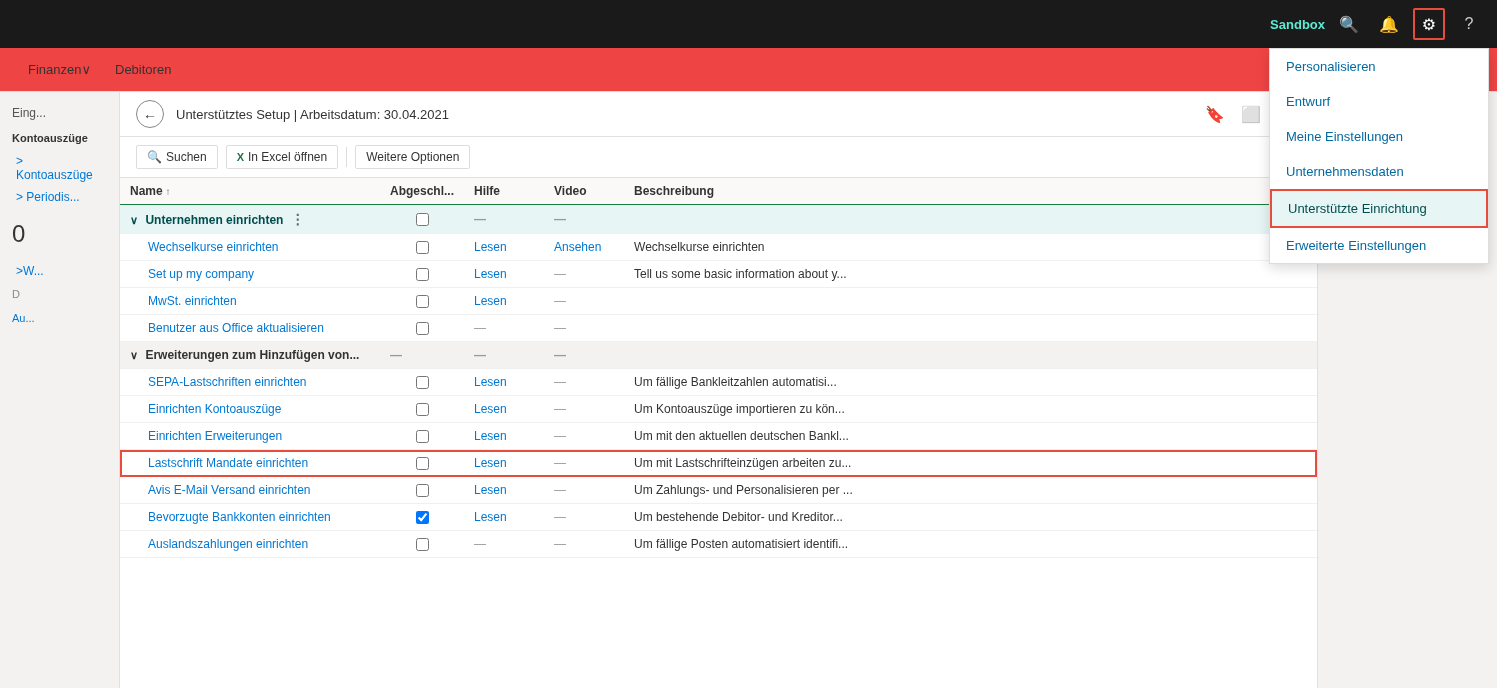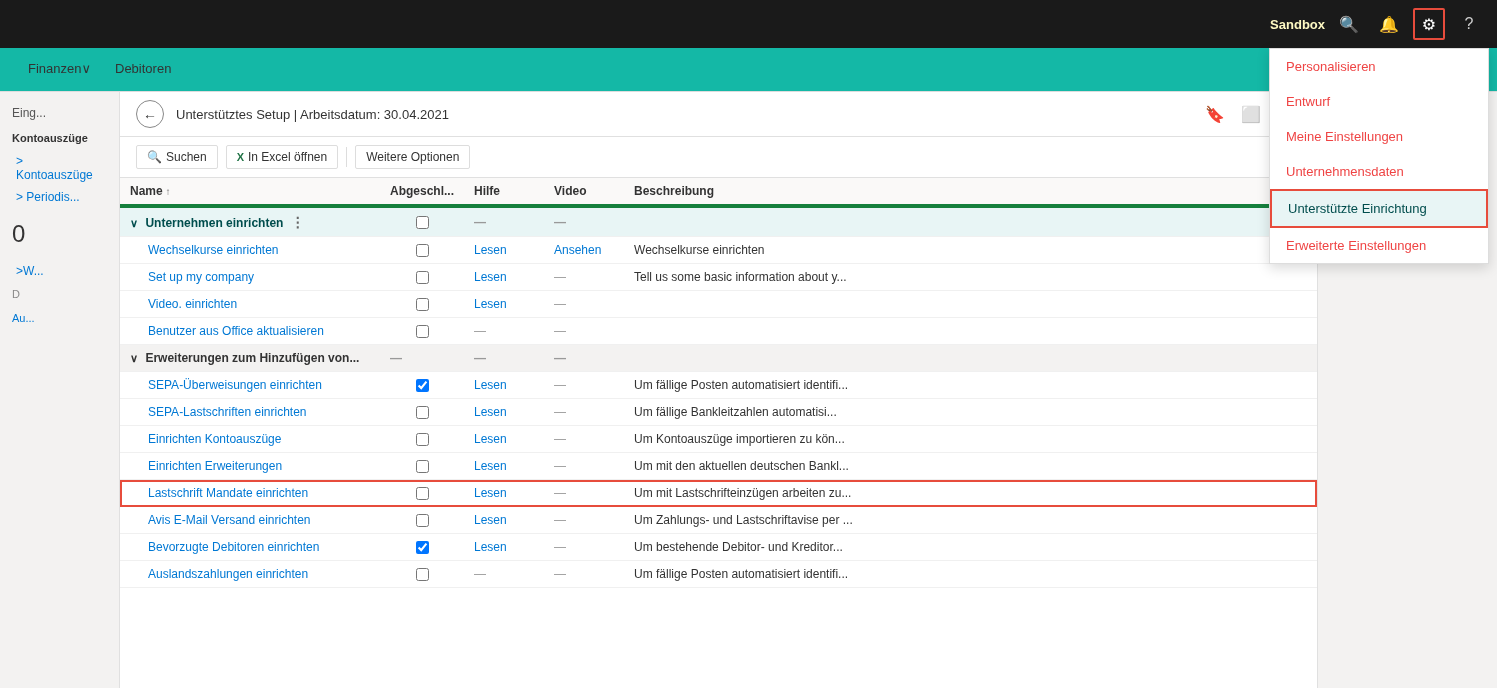--- a/index.html
+++ b/index.html
@@ -12,45 +12,45 @@
       display: flex;
       align-items: center;
       justify-content: flex-end;
       padding: 0 12px;
       gap: 8px;
       position: fixed;
       top: 0; left: 0; right: 0;
       z-index: 100;
     }
     .top-nav-sandbox {
-      color: #fef9c3;
+      color: #5eead4;
       font-size: 13px;
       font-weight: 600;
     }
     .top-nav-icon {
       color: #ccc;
       font-size: 16px;
       width: 32px;
       height: 32px;
       display: flex; align-items: center; justify-content: center;
       cursor: pointer;
       border-radius: 2px;
     }
     .top-nav-icon.active {
       border: 2px solid #e74c3c;
       color: #fff;
     }
 
     
     .second-nav {
       height: 44px;
-      background: #14b8a6;
+      background: #ef4444;
       border-bottom: 1px solid #ddd;
       display: flex;
-      align-items: center;
+      align-items: flex-start;
       padding: 0 16px;
       gap: 0;
       position: fixed;
       top: 48px; left: 0; right: 0;
       z-index: 90;
     }
     .second-nav-item {
       font-size: 13px;
       color: #333;
       padding: 0 12px;
@@ -175,21 +175,21 @@
     .table-wrapper {
       flex: 1;
       overflow-y: auto;
     }
     table {
       width: 100%;
       border-collapse: collapse;
     }
     thead th {
       background: #faf9f8;
-      border-bottom: 4px solid #15803d;
+      border-bottom: 1px solid #15803d;
       padding: 6px 10px;
       text-align: left;
       font-size: 12px;
       font-weight: 600;
       color: #333;
       white-space: nowrap;
       position: sticky;
       top: 0;
       z-index: 2;
     }
@@ -254,21 +254,21 @@
       right: 8px;
       width: 220px;
       background: #fff;
       border: 1px solid #ddd;
       box-shadow: 0 4px 12px rgba(0,0,0,0.15);
       z-index: 200;
     }
     .dropdown-item {
       padding: 10px 16px;
       font-size: 13px;
-      color: #ef4444;
+      color: #0369a1;
       cursor: pointer;
     }
     .dropdown-item.active {
       border: 2px solid #e74c3c;
       background: #e8f5f5;
       color: #004d4d;
       font-weight: 500;
     }
 
     
@@ -409,21 +409,21 @@
             <td>
                 <div class="check-cell">
                   <input type="checkbox" style="">
                 </div>
               </td>
             <td><a class="link-text">Lesen</a></td>
             <td><span class="dash-text">—</span></td>
             <td>Tell us some basic information about y...</td>
           </tr>
           <tr>
-            <td style="padding-left: 28px;"><a class="link-text">Video. einrichten</a></td>
+            <td style="padding-left: 28px;"><a class="link-text">MwSt. einrichten</a></td>
             <td>
                 <div class="check-cell">
                   <input type="checkbox" style="">
                 </div>
               </td>
             <td><a class="link-text">Lesen</a></td>
             <td><span class="dash-text">—</span></td>
             <td></td>
           </tr>
           <tr>
@@ -443,31 +443,20 @@
               <span class="chevron">∨</span>
               <strong>Erweiterungen zum Hinzufügen von...</strong>
             </td>
             <td><span class="dash-text">—</span></td>
             <td><span class="dash-text">—</span></td>
             <td><span class="dash-text">—</span></td>
             <td></td>
           </tr>
 
           <tr>
-            <td style="padding-left: 28px;"><a class="link-text">SEPA-Überweisungen einrichten</a></td>
-            <td>
-                <div class="check-cell">
-                  <input type="checkbox" checked="" style="">
-                </div>
-              </td>
-            <td><a class="link-text">Lesen</a></td>
-            <td><span class="dash-text">—</span></td>
-            <td>Um fällige Posten automatisiert identifi...</td>
-          </tr>
-          <tr>
             <td style="padding-left: 28px;"><a class="link-text">SEPA-Lastschriften einrichten</a></td>
             <td>
                 <div class="check-cell">
                   <input type="checkbox" style="">
                 </div>
               </td>
             <td><a class="link-text">Lesen</a></td>
             <td><span class="dash-text">—</span></td>
             <td>Um fällige Bankleitzahlen automatisi...</td>
           </tr>
@@ -507,24 +496,24 @@
           </tr>
           <tr>
             <td style="padding-left: 28px;"><a class="link-text">Avis E-Mail Versand einrichten</a></td>
             <td>
                 <div class="check-cell">
                   <input type="checkbox" style="">
                 </div>
               </td>
             <td><a class="link-text">Lesen</a></td>
             <td><span class="dash-text">—</span></td>
-            <td>Um Zahlungs- und Lastschriftavise per ...</td>
-          </tr>
-          <tr>
-            <td style="padding-left: 28px;"><a class="link-text">Bevorzugte Debitoren einrichten</a></td>
+            <td>Um Zahlungs- und Personalisieren per ...</td>
+          </tr>
+          <tr>
+            <td style="padding-left: 28px;"><a class="link-text">Bevorzugte Bankkonten einrichten</a></td>
             <td>
                 <div class="check-cell">
                   <input type="checkbox" checked="" style="">
                 </div>
               </td>
             <td><a class="link-text">Lesen</a></td>
             <td><span class="dash-text">—</span></td>
             <td>Um bestehende Debitor- und Kreditor...</td>
           </tr>
           <tr>

